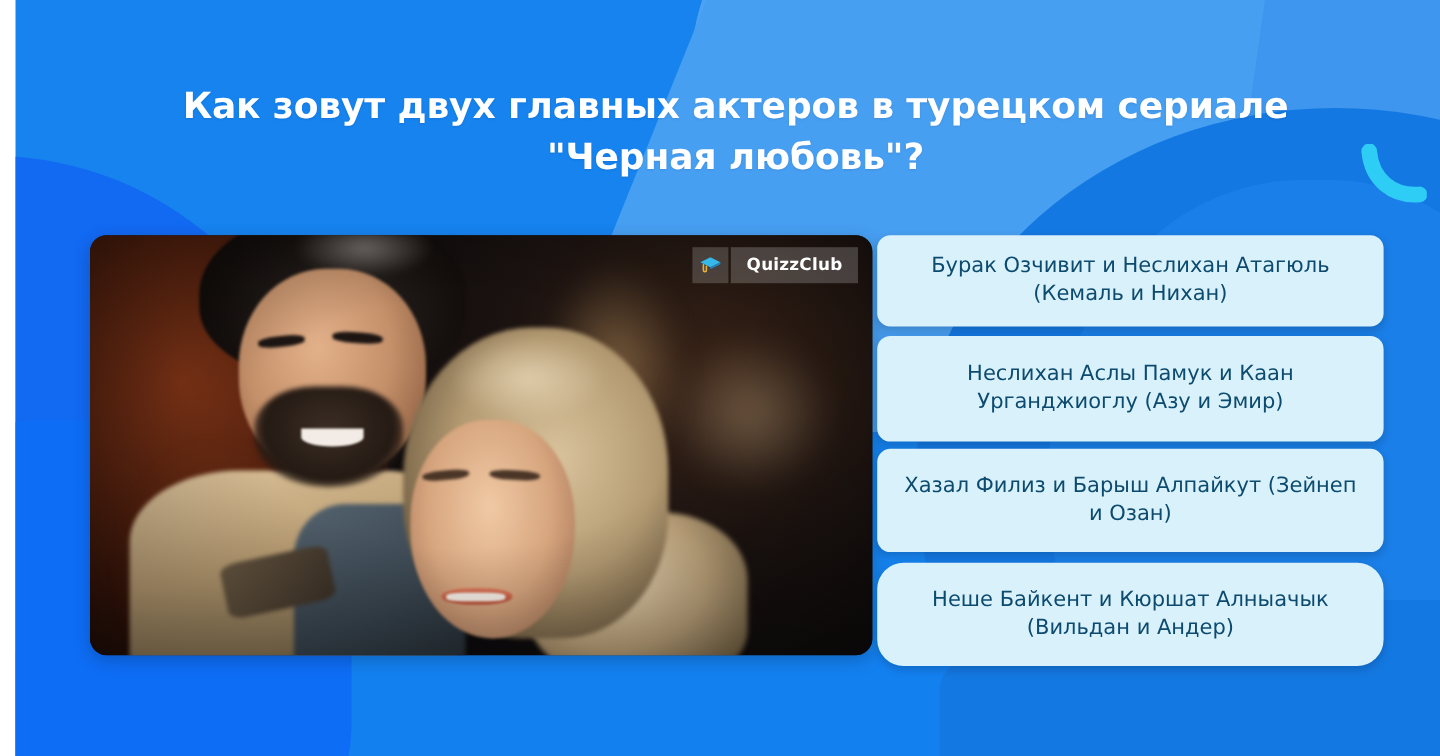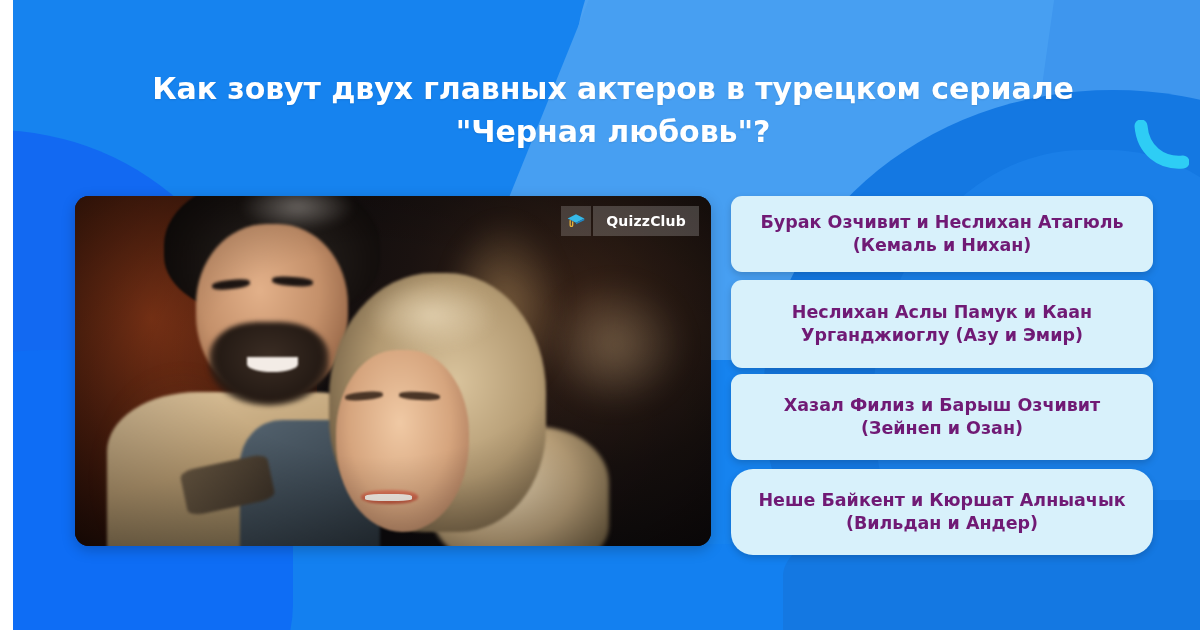--- a/index.html
+++ b/index.html
@@ -121,20 +121,21 @@
 
   
   .photo {
     position: absolute;
     left: 62px; top: 196px;
     width: 636px; height: 350px;
     border-radius: 14px;
     overflow: hidden;
     box-shadow: 0 4px 14px rgba(0,0,0,0.22);
     background: #120d12;
+    padding-left: 16px;
   }
   .photo-canvas { position: absolute; inset: 0; }
   .ph { position: absolute; }
 
   
   .ph-bg-left {
     left: 0; top: 0; width: 40%; height: 100%;
     background: radial-gradient(ellipse at 30% 35%, #7d3316 0%, #4a1d0d 42%, #200c07 78%);
   }
   .ph-bg-right {
@@ -299,23 +300,23 @@
   
   .answers {
     position: absolute;
     left: 718px; top: 196px;
     width: 422px;
   }
   .answer {
     position: relative;
     background: #d8f1fb;
     border-radius: 11px;
-    color: #701a75;
+    color: #0c4a6e;
     font-size: 17.5px;
-    font-weight: bold;
+    font-weight: normal;
     line-height: 1.32;
     text-align: center;
     padding: 15px 16px;
     box-shadow: 0 3px 7px rgba(0,0,0,0.17);
     box-sizing: border-box;
     display: flex;
     align-items: center;
     justify-content: center;
   }
   .answer-text { display: block; width: 100%; }
@@ -395,21 +396,21 @@
   </div>
 
   <div class="answers">
     <div class="answer a0">
       <span class="answer-text">Бурак Озчивит и Неслихан Атагюль (Кемаль и Нихан)</span>
     </div>
     <div class="answer a1">
       <span class="answer-text">Неслихан Аслы Памук и Каан Урганджиоглу (Азу и Эмир)</span>
     </div>
     <div class="answer a2">
-      <span class="answer-text">Хазал Филиз и Барыш Озчивит (Зейнеп и Озан)</span>
+      <span class="answer-text">Хазал Филиз и Барыш Алпайкут (Зейнеп и Озан)</span>
 
     </div>
     <div class="answer a3">
       <span class="answer-text">Неше Байкент и Кюршат Алныачык (Вильдан и Андер)</span>
     </div>
   </div>
 
 </div>
 
 </body></html>

